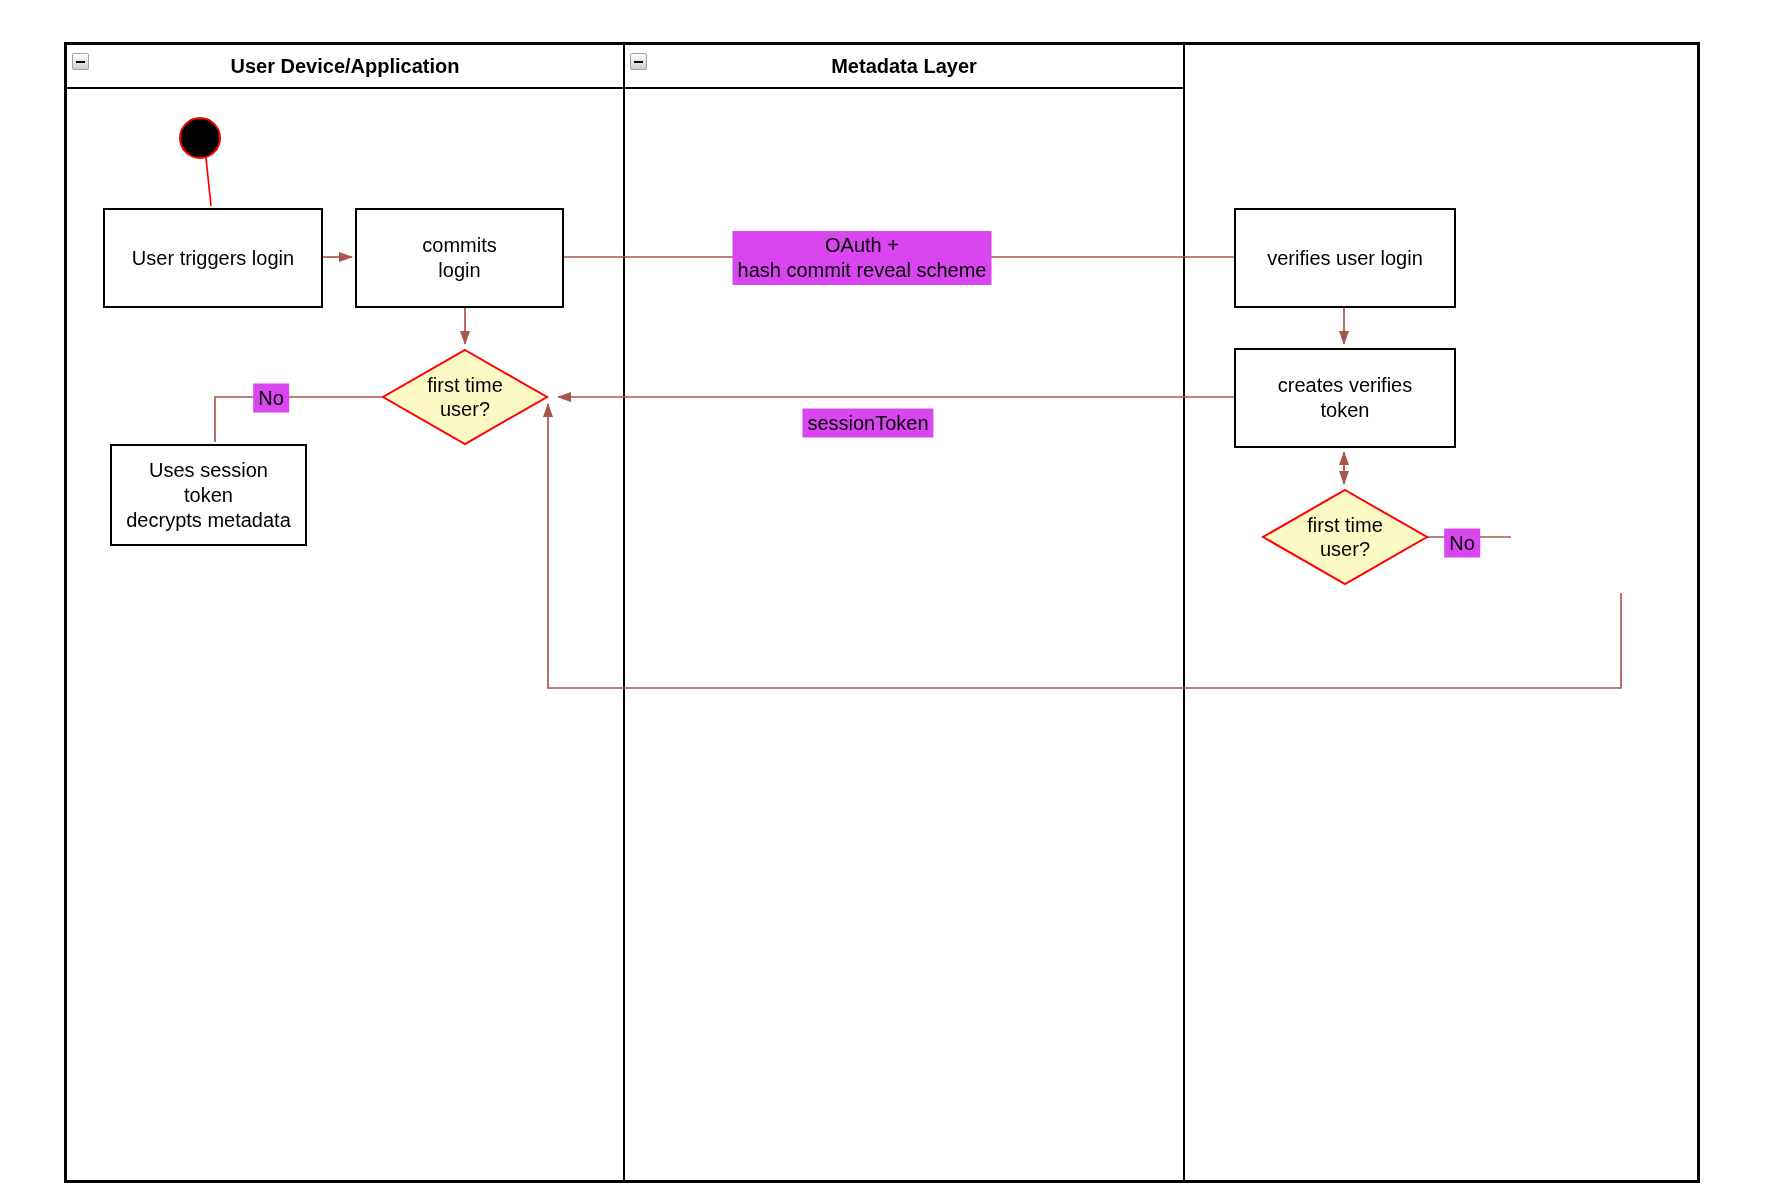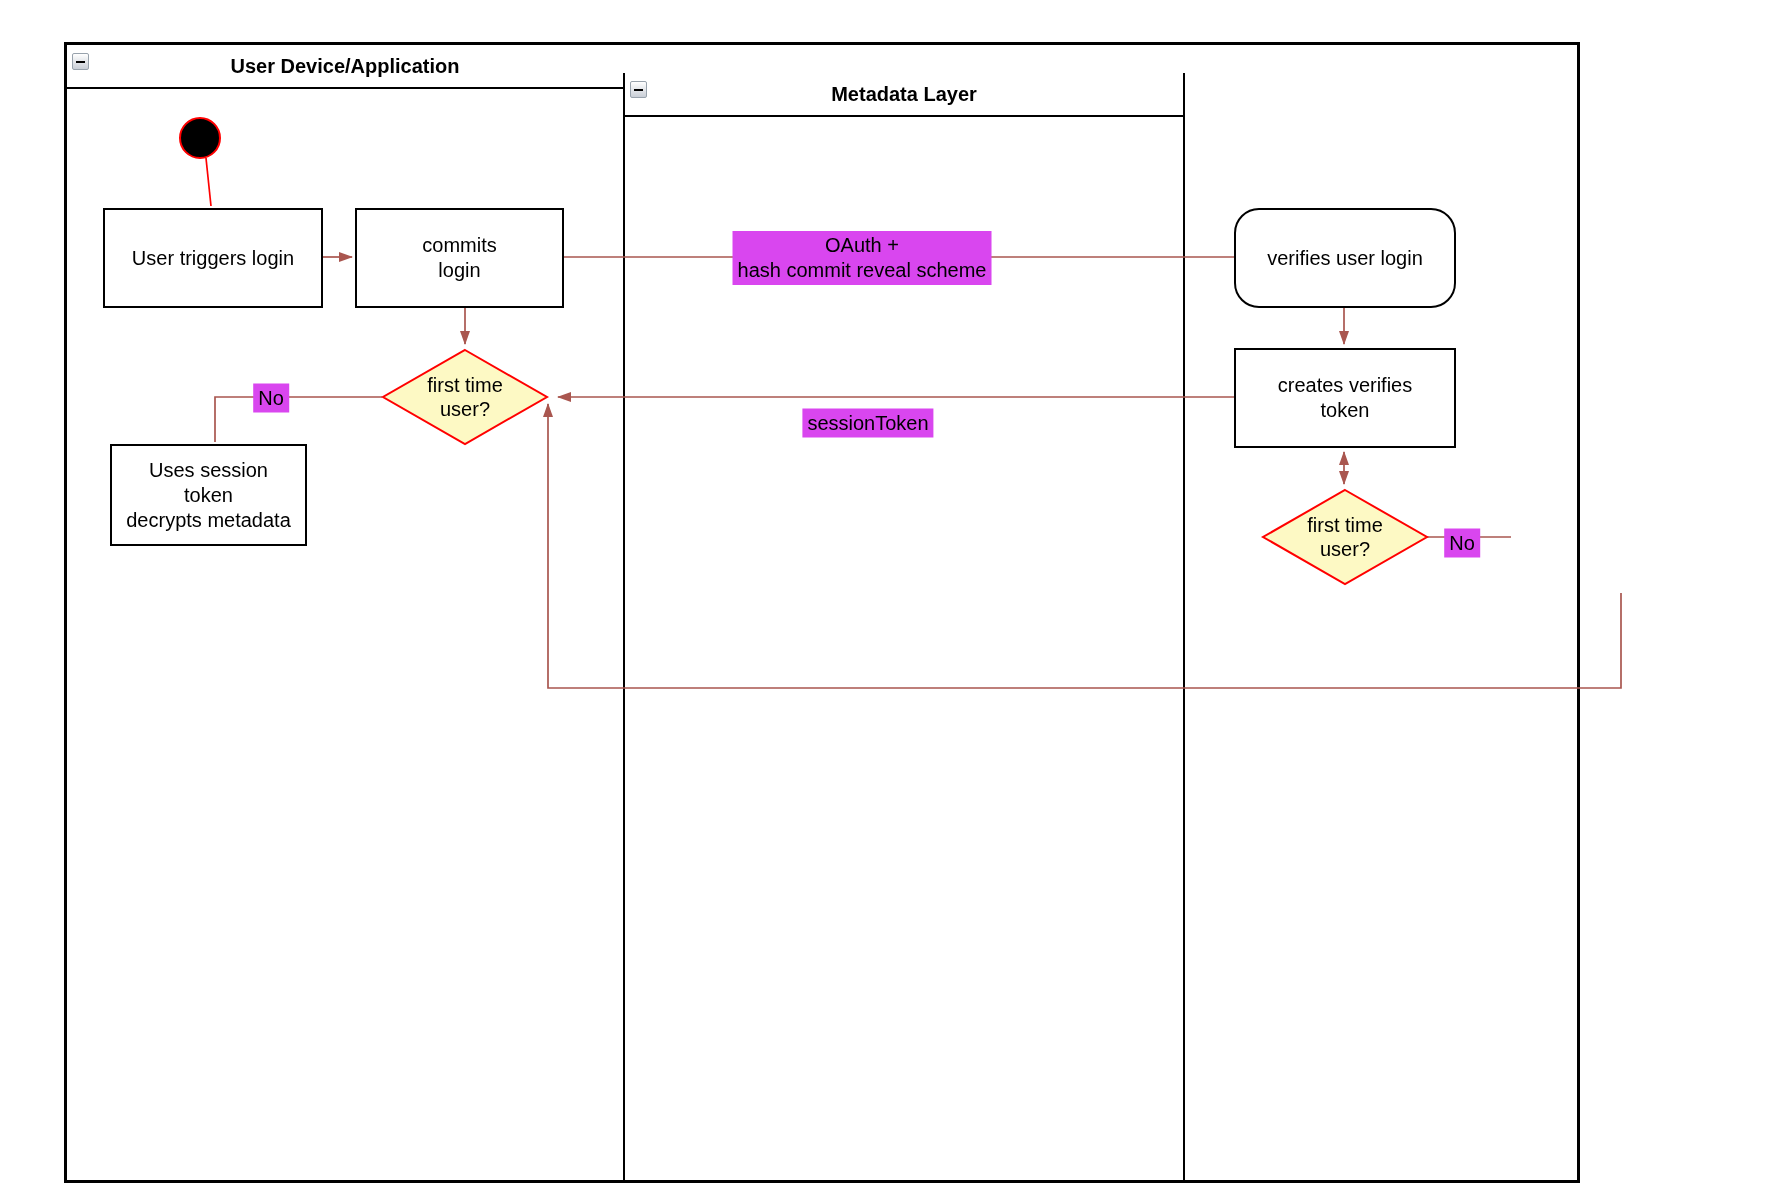--- a/index.html
+++ b/index.html
@@ -9,26 +9,26 @@
     --node_border:#000000;
     --node_fill:#FFFFFF;
   }
   html,body{margin:0;padding:0;background:#fff;}
   #canvas{
     position:relative;width:1780px;height:1202px;background:#fff;overflow:hidden;
     font-family:"Liberation Sans",sans-serif;color:#000;
   }
   
   #pool{
-    position:absolute;left:64px;top:42px;width:1516px;height:1141px;
+    position:absolute;left:64px;top:42px;width:1636px;height:1141px;
     border:3px solid #000;box-sizing:border-box;
     display:grid;grid-template-columns:556px 560px auto;
   }
   .lane{position:relative;}
-  .lane + .lane{border-left:2px solid #000;margin-top:28px;}
+  .lane + .lane{border-left:2px solid #000;}
   .lane-header{
     position:relative;height:42px;border-bottom:2px solid #000;
     display:flex;align-items:center;justify-content:center;
     font-weight:bold;font-size:20px;
   }
   .collapse-icon{
     position:absolute;left:5px;top:8px;width:17px;height:17px;box-sizing:border-box;
     border:1px solid #98A2AC;border-radius:2px;
     background:linear-gradient(180deg,#FFFFFF 0%,#C9CED6 100%);
     display:flex;align-items:center;justify-content:center;cursor:pointer;
@@ -129,21 +129,21 @@
     <span class="node-text">first time
 user?</span>
   </div>
 
   <div class="node" style="left:110px;top:444px;width:197px;height:102px;">
     <span class="node-text">Uses session
 token
 decrypts metadata</span>
   </div>
 
-  <div class="node" style="left:1234px;top:208px;width:222px;height:100px;border-radius:25px;">
+  <div class="node" style="left:1234px;top:208px;width:222px;height:100px;">
     <span class="node-text">verifies user login</span>
   </div>
 
   <div class="node" style="left:1234px;top:348px;width:222px;height:100px;">
     <span class="node-text">creates verifies
 token</span>
   </div>
 
   <div class="decision" style="left:1260px;top:488px;width:170px;height:98px;">
     <svg width="170" height="98">

